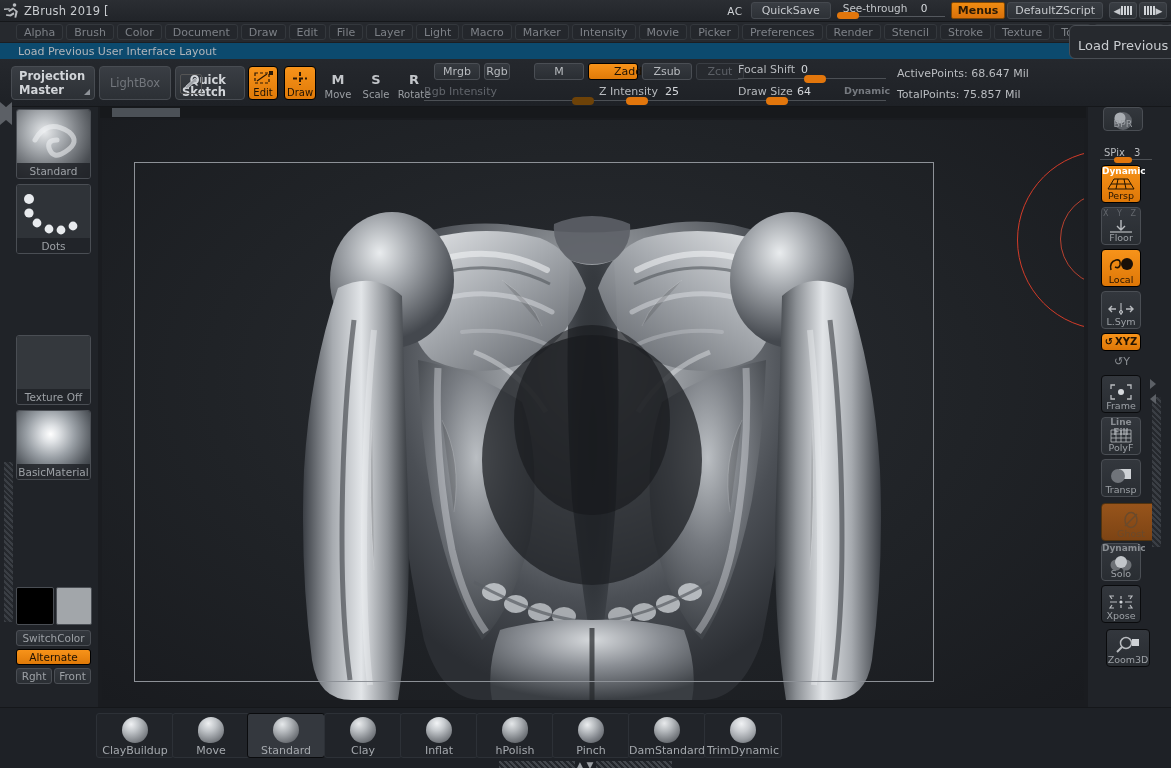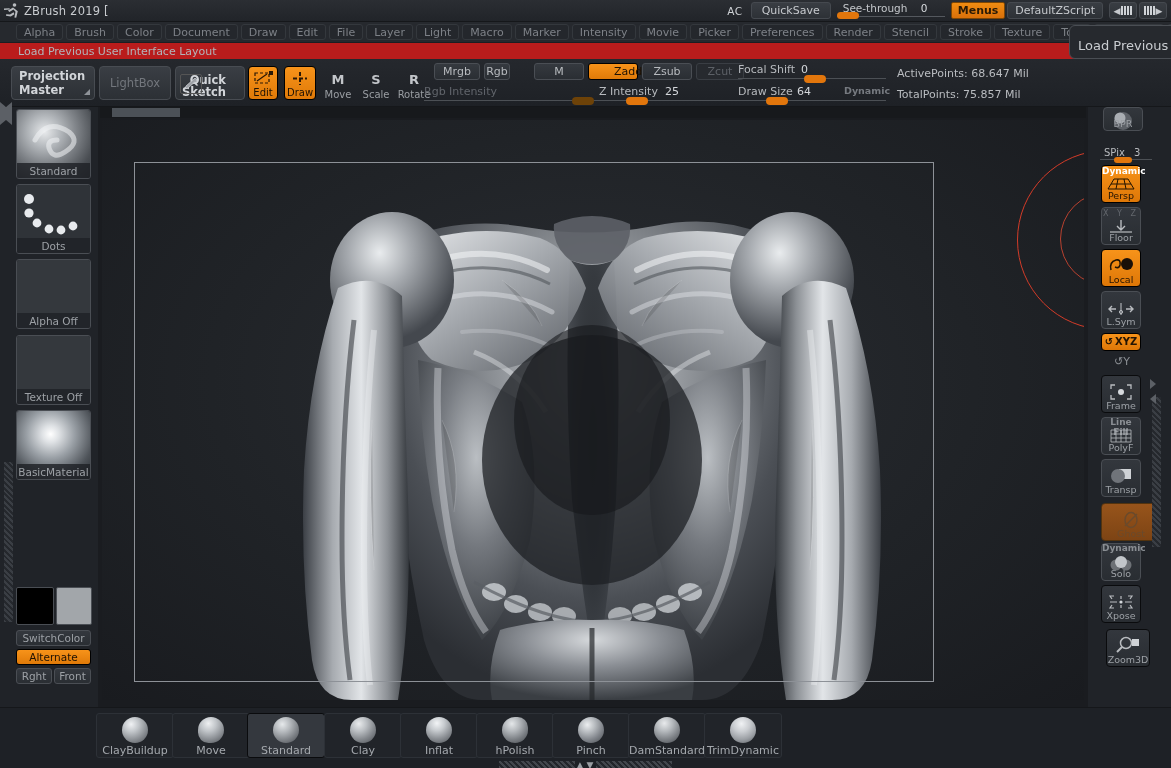--- a/index.html
+++ b/index.html
@@ -59,21 +59,21 @@
   .menu-item{
     height:16px; padding:0 7px; display:flex; align-items:center;
     border:1px solid #34383d; border-radius:3px; color:#7d8187; font-size:11px;
     background:#24272c;
   }
 
   
   #statusline{
     position:absolute; left:0; top:43px; width:1171px; height:16px;
     display:flex; align-items:center; padding-left:18px;
-    font-size:11px; color:#b2b5ba; background:#b91c1c;
+    font-size:11px; color:#b2b5ba; background:#0c4a6e;
   }
 
   
   #tooltip{
     position:absolute; left:1069px; top:25px; width:140px; height:34px;
     border:1px solid #4a4e54; border-radius:6px;
     background:#26292e; z-index:60; overflow:hidden;
   }
   #tooltip .tip-text{ position:absolute; left:8px; top:12px; font-size:13px; color:#c9ccd0; white-space:nowrap;}
 
@@ -413,24 +413,20 @@
         <circle cx="20" cy="38" r="4.4" fill="#e7eaed"></circle>
         <circle cx="32" cy="44" r="4.4" fill="#e7eaed"></circle>
         <circle cx="44" cy="45" r="4.4" fill="#e7eaed"></circle>
         <circle cx="56" cy="41" r="4.4" fill="#e7eaed"></circle>
       </svg>
     </div>
     <div class="cap">Dots</div>
   </div>
 
   
-  <div class="swatch" style="top:152px; height:70px; background:#34383d;">
-    <div class="thumb" style="background:#34383d;"></div>
-    <div class="cap">Alpha Off</div>
-  </div>
 
   
   <div class="swatch" style="top:228px; height:70px; background:#34383d;">
     <div class="thumb" style="background:#34383d;"></div>
     <div class="cap">Texture Off</div>
   </div>
 
   
   <div class="swatch" style="top:303px; height:70px;">
     <div class="thumb" style="background:radial-gradient(circle at 46% 34%, #ffffff 0%, #dfe2e5 14%, #9aa0a6 40%, #4f545a 72%, #24282d 100%);"></div>

